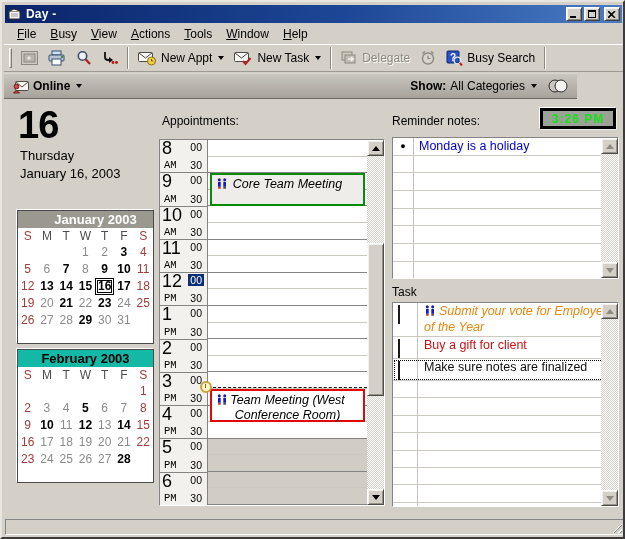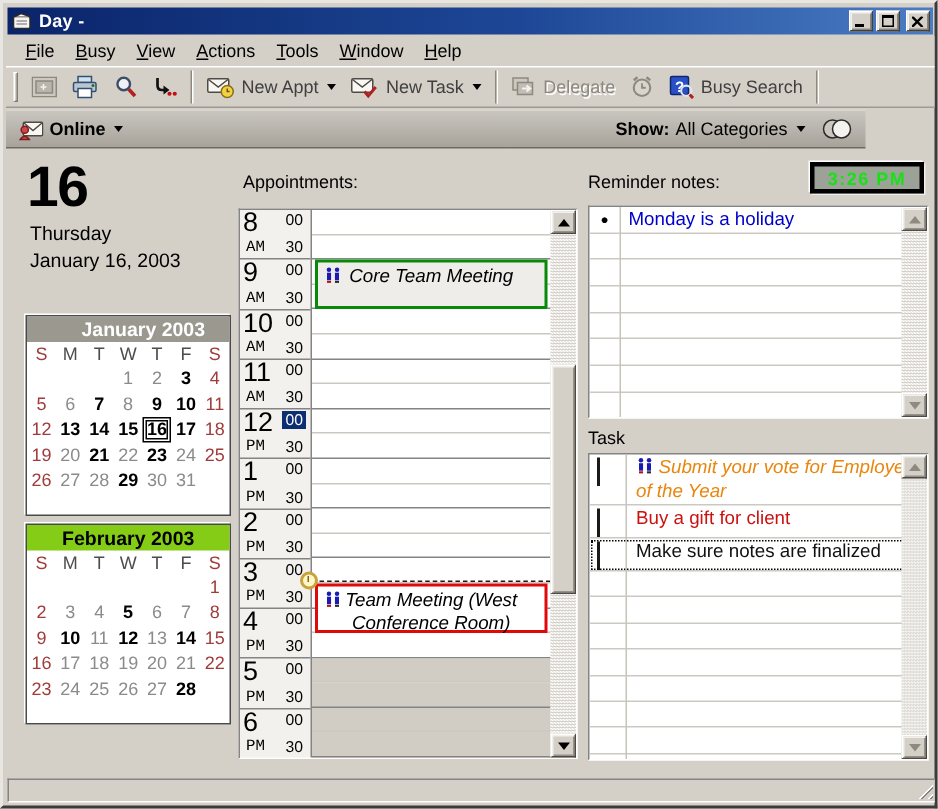--- a/index.html
+++ b/index.html
@@ -18,21 +18,21 @@
   .t-btn.close{margin-left:2px;}
   
   .menubar{position:absolute;left:2px;top:22px;width:621px;height:20px;display:flex;align-items:center;
     padding-left:6px;font-size:12px;background:#d4d0c8;}
   .menu-item{padding:2px 7px;display:inline-block;}
   .menu-item::first-letter{text-decoration:underline;}
   
   .toolbar{position:absolute;left:2px;top:42px;width:621px;height:28px;display:flex;align-items:center;
     border-top:1px solid #fff;border-bottom:1px solid #9d9a93;background:#d4d0c8;padding-left:4px;}
   .tgrip{width:3px;height:20px;margin:0 4px 0 1px;border:1px solid;border-color:#fff #807c75 #807c75 #fff;}
-  .tbtn{height:24px;display:flex;align-items:center;gap:4px;padding:0 5px;font-size:12px;color:#404040;}
+  .tbtn{height:24px;display:flex;align-items:center;gap:4px;padding:0 5px;font-size:12px;color:#000000;}
   .tbtn.disabled{color:#8d897f;text-shadow:1px 1px 0 #fff;}
   .tsep{width:2px;height:22px;margin:0 4px;border-left:1px solid #8d897f;border-right:1px solid #fff;}
   .darr{width:0;height:0;border-left:3px solid transparent;border-right:3px solid transparent;border-top:4px solid #000;margin-left:2px;}
   
   .modebar{position:absolute;left:2px;top:71px;width:573px;height:26px;
     background:linear-gradient(#c9c6bf,#a7a39b);border-bottom:1px solid #6e6b65;border-top:1px solid #d9d6d0;
     display:flex;align-items:center;padding:0 8px;font-size:12px;}
   .modebar b{font-weight:bold;}
   .mspacer{flex:1;}
   .online-wrap{display:flex;align-items:center;gap:4px;}
@@ -334,21 +334,21 @@
         <span class="mc-day r">26</span>
         <span class="mc-day d">27</span>
         <span class="mc-day d">28</span>
         <span class="mc-day b">29</span>
         <span class="mc-day d">30</span>
         <span class="mc-day d">31</span>
         <span class="mc-day "></span>
       </div>
   </div>
   <div class="minical" id="cal-feb">
-    <div class="mc-head" style="background: #84cc16; color: rgb(0, 0, 0);"><span class="mc-title">February 2003</span></div>
+    <div class="mc-head" style="background: #14b8a6; color: rgb(0, 0, 0);"><span class="mc-title">February 2003</span></div>
     <div class="mc-wdays">
         <span class="mc-wd red">S</span>
         <span class="mc-wd">M</span>
         <span class="mc-wd">T</span>
         <span class="mc-wd">W</span>
         <span class="mc-wd">T</span>
         <span class="mc-wd">F</span>
         <span class="mc-wd red">S</span>
       </div>
     <div class="mc-grid">

